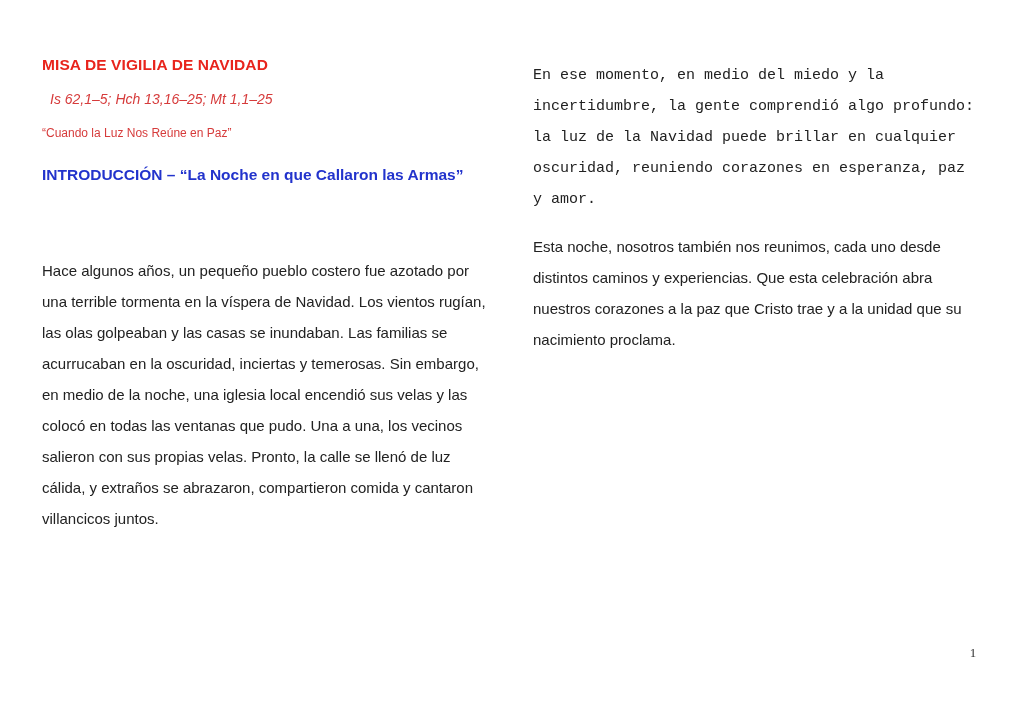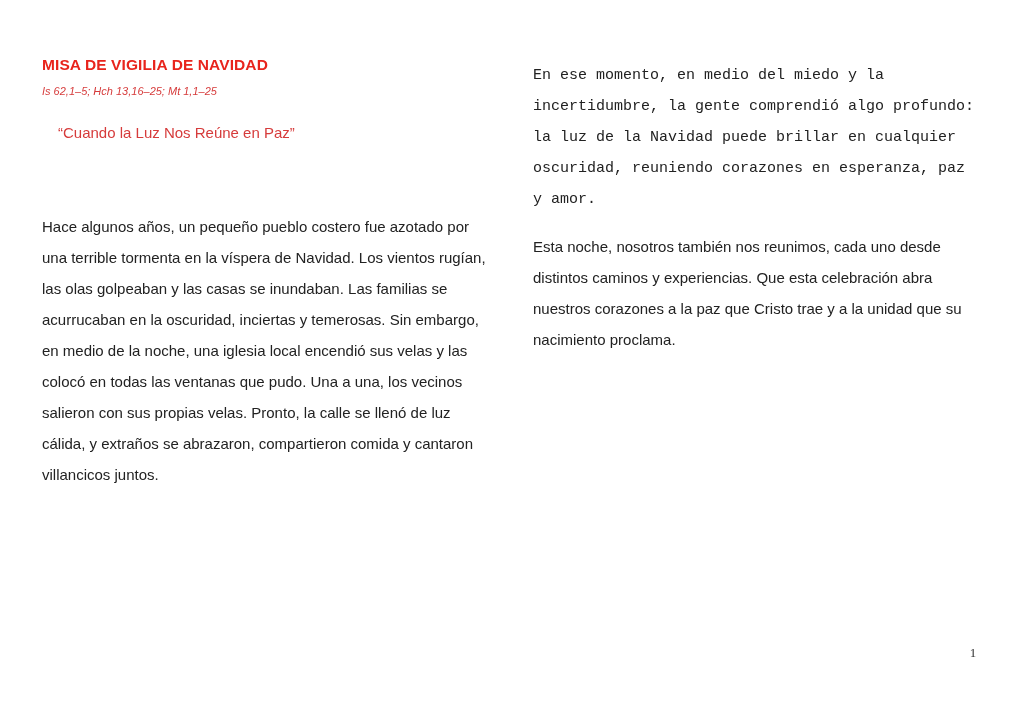--- a/index.html
+++ b/index.html
@@ -46,32 +46,32 @@
   .title-main {
     font-size: 15.5px;
     font-weight: bold;
     color: #e8241c;
     line-height: 26px;
     margin: 0 0 0 0;
     letter-spacing: 0.1px;
   }
 
   .title-ref {
-    font-size: 11px;
+    font-size: 14px;
     font-style: italic;
     color: #d63b3b;
     line-height: 26px;
-    margin: 0;
+    margin: 8px;
   }
 
   .title-quote {
-    font-size: 15px;
+    font-size: 12px;
     color: #d63b3b;
     line-height: 26px;
-    margin: 16px;
+    margin: 0;
   }
 
   .section-heading {
     font-size: 15.5px;
     font-weight: bold;
     color: #2233cc;
     line-height: 30px;
     margin: 14px 0 0 0;
   }
 
@@ -110,20 +110,21 @@
   <div class="columns">
 
     <div class="col col-left">
 
       <h1 class="title-main">MISA DE VIGILIA DE NAVIDAD</h1>
 
       <p class="title-ref">Is 62,1–5; Hch 13,16–25; Mt 1,1–25</p>
 
       <p class="title-quote">“Cuando la Luz Nos Reúne en Paz”</p>
 
+      <h2 class="section-heading">INTRODUCCIÓN – “La Noche en que Callaron las Armas”</h2>
 
       <p class="body-par first-body"><br></p>
 
       <p class="body-par">Hace algunos años, un pequeño pueblo costero fue azotado por una terrible tormenta en la víspera de Navidad. Los vientos rugían, las olas golpeaban y las casas se inundaban. Las familias se acurrucaban en la oscuridad, inciertas y temerosas. Sin embargo, en medio de la noche, una iglesia local encendió sus velas y las colocó en todas las ventanas que pudo. Una a una, los vecinos salieron con sus propias velas. Pronto, la calle se llenó de luz cálida, y extraños se abrazaron, compartieron comida y cantaron villancicos juntos.</p>
 
     </div>
 
     <div class="col col-right">
 
       <p class="body-par">En ese momento, en medio del miedo y la incertidumbre, la gente comprendió algo profundo: la luz de la Navidad puede brillar en cualquier oscuridad, reuniendo corazones en esperanza, paz y amor.</p>

